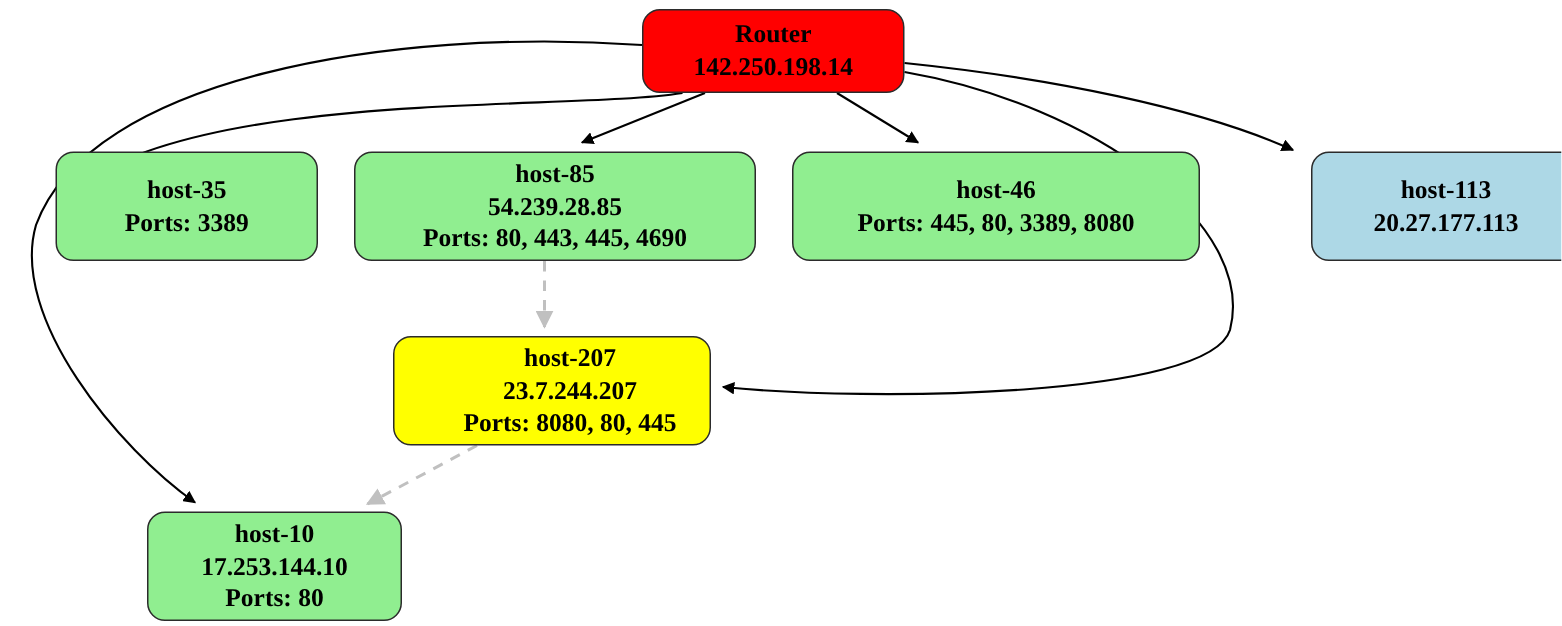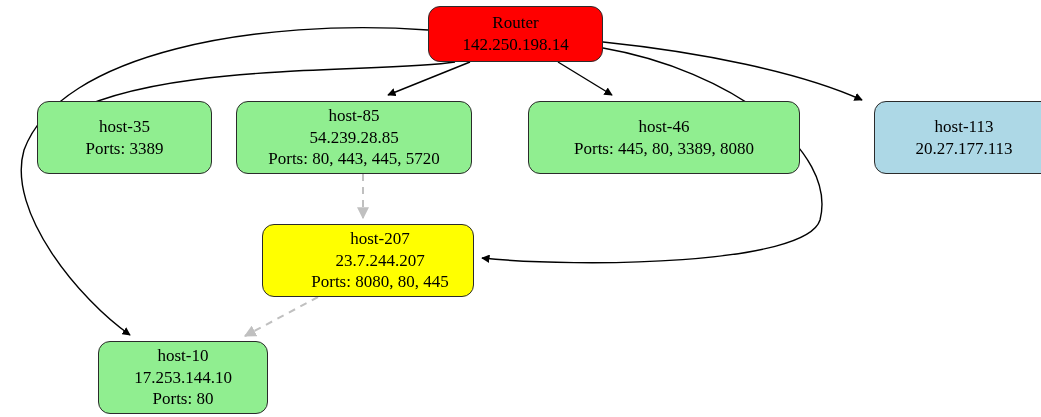--- a/index.html
+++ b/index.html
@@ -7,20 +7,21 @@
     padding: 0;
     background: #ffffff;
   }
   #canvas {
     position: relative;
     width: 1041px;
     height: 417px;
     background: #ffffff;
     font-family: "Liberation Serif", "DejaVu Serif", serif;
     overflow: hidden;
+    font-weight: bold;
   }
   #edge-layer {
     position: absolute;
     left: 0;
     top: 0;
     width: 1041px;
     height: 417px;
     pointer-events: none;
   }
   .node {
@@ -71,24 +72,24 @@
 
   <div id="nodes-layer">
       <div class="node" style="left: 428px; top: 6px; width: 175px; height: 56px; background: rgb(255, 0, 0); border-color: rgb(43, 43, 43);">
         <span class="line">Router</span>
         <span class="line">142.250.198.14</span>
       </div>
       <div class="node" style="left: 37px; top: 101px; width: 175px; height: 73px; background: rgb(144, 238, 144); border-color: rgb(43, 43, 43);">
         <span class="line">host-35</span>
         <span class="line">Ports: 3389</span>
       </div>
-      <div class="node" style="left: 236px; top: 101px; width: 236px; height: 73px; background: rgb(144, 238, 144); border-color: rgb(43, 43, 43);">
+      <div class="node" style="left: 236px; top: 101px; width: 268px; height: 73px; background: rgb(144, 238, 144); border-color: rgb(43, 43, 43);">
         <span class="line">host-85</span>
         <span class="line">54.239.28.85</span>
-        <span class="line">Ports: 80, 443, 445, 5720</span>
+        <span class="line">Ports: 80, 443, 445, 4690</span>
       </div>
       <div class="node" style="left: 528px; top: 101px; width: 272px; height: 73px; background: rgb(144, 238, 144); border-color: rgb(43, 43, 43);">
         <span class="line">host-46</span>
         <span class="line">Ports: 445, 80, 3389, 8080</span>
       </div>
       <div class="node" style="left: 874px; top: 101px; width: 180px; height: 73px; background: rgb(173, 216, 230); border-color: rgb(43, 43, 43);">
         <span class="line">host-113</span>
         <span class="line">20.27.177.113</span>
       </div>
       <div class="node" style="left: 262px; top: 224px; width: 212px; height: 73px; background: rgb(255, 255, 0); border-color: rgb(43, 43, 43); padding-left: 24px;">

